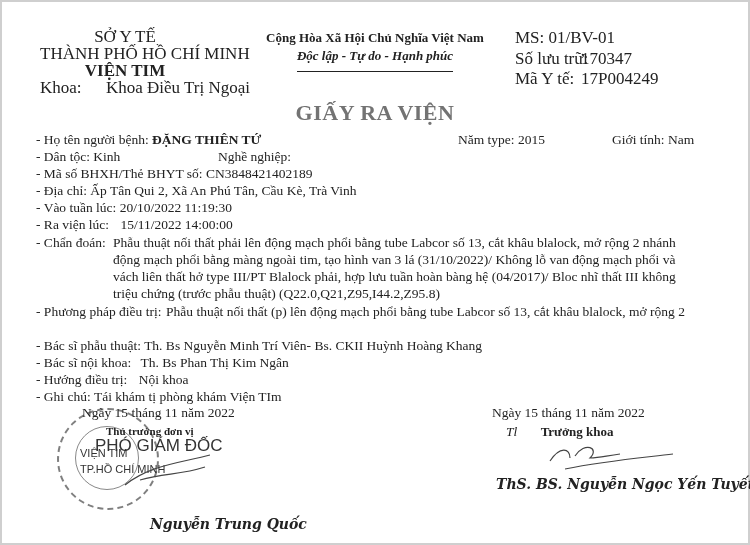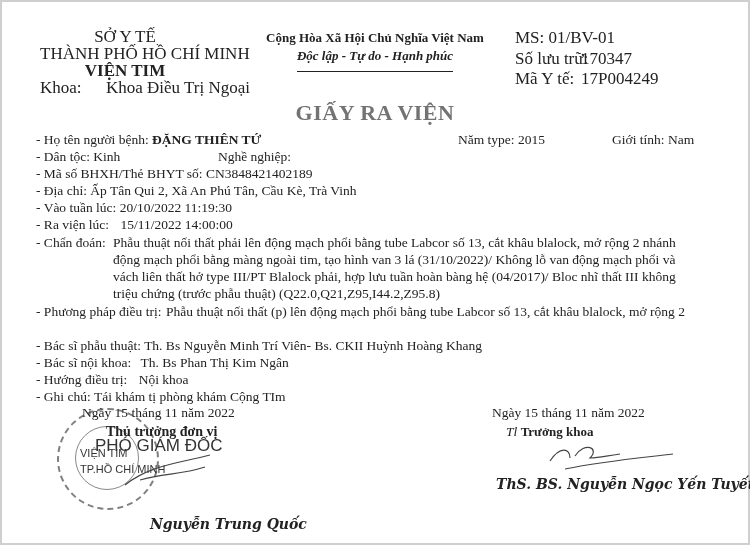--- a/index.html
+++ b/index.html
@@ -102,36 +102,36 @@
 <div class="abs row" style="left:36px;top:354px;">
   <span>- Bác sĩ nội khoa:</span>
   <span style="margin-left:6px;">Th. Bs Phan Thị Kim Ngân</span>
 </div>
 <div class="abs row" style="left:36px;top:371px;">
   <span>- Hướng điều trị:</span>
   <span style="margin-left:8px;">Nội khoa</span>
 </div>
 <div class="abs row" style="left:36px;top:388px;">
   <span>- Ghi chú:</span>
-  <span>Tái khám tị phòng khám Cộng TIm</span>
+  <span>Tái khám tị phòng khám Viện TIm</span>
 </div>
 
 <div class="stamp"></div>
 <div class="stamp-inner"></div>
 <div class="abs row" style="left:82px;top:404px;">Ngày 15 tháng 11 năm 2022</div>
-<div class="abs row bold" style="left:106px;top:423px;font-size:14px;">Thủ trưởng đơn vị</div>
+<div class="abs row bold" style="left:106px;top:423px;font-size:11px;">Thủ trưởng đơn vị</div>
 <div class="abs sans-big" style="left:95px;top:436px;">PHÓ GIÁM ĐỐC</div>
 <div class="abs stamp-txt" style="left:80px;top:447px;">VIỆN TIM</div>
 <div class="abs stamp-txt" style="left:80px;top:463px;">TP.HỒ CHÍ MINH</div>
 <svg class="abs" style="left:120px;top:445px;" width="100" height="50">
   <path d="M5 40 C30 20, 60 18, 90 10 M20 35 C45 28, 60 30, 85 22" stroke="#444" stroke-width="1.2" fill="none"></path>
 </svg>
 <div class="abs sig" style="left:150px;top:490px;margin-top:26px;">Nguyễn Trung Quốc</div>
 
 <div class="abs row" style="left:492px;top:404px;">Ngày 15 tháng 11 năm 2022</div>
 <div class="abs row" style="left:506px;top:423px;">
-  <span style="font-style:italic;margin-right:0;">Tl</span>
+  <span style="font-style:italic;margin-right:20px;">Tl</span>
   <span class="bold" style="font-size:13px;">Trưởng khoa</span>
 </div>
 <svg class="abs" style="left:545px;top:436px;" width="130" height="35">
   <path d="M5 25 C15 10, 25 12, 25 22 M30 20 C40 5, 55 12, 45 22 C55 22, 60 20, 75 18 M20 33 C60 25, 95 22, 128 18" stroke="#444" stroke-width="1.2" fill="none"></path>
 </svg>
 <div class="abs sig" style="left:496px;top:476px;">ThS. BS. Nguyễn Ngọc Yến Tuyết</div>
 
 </body></html>

